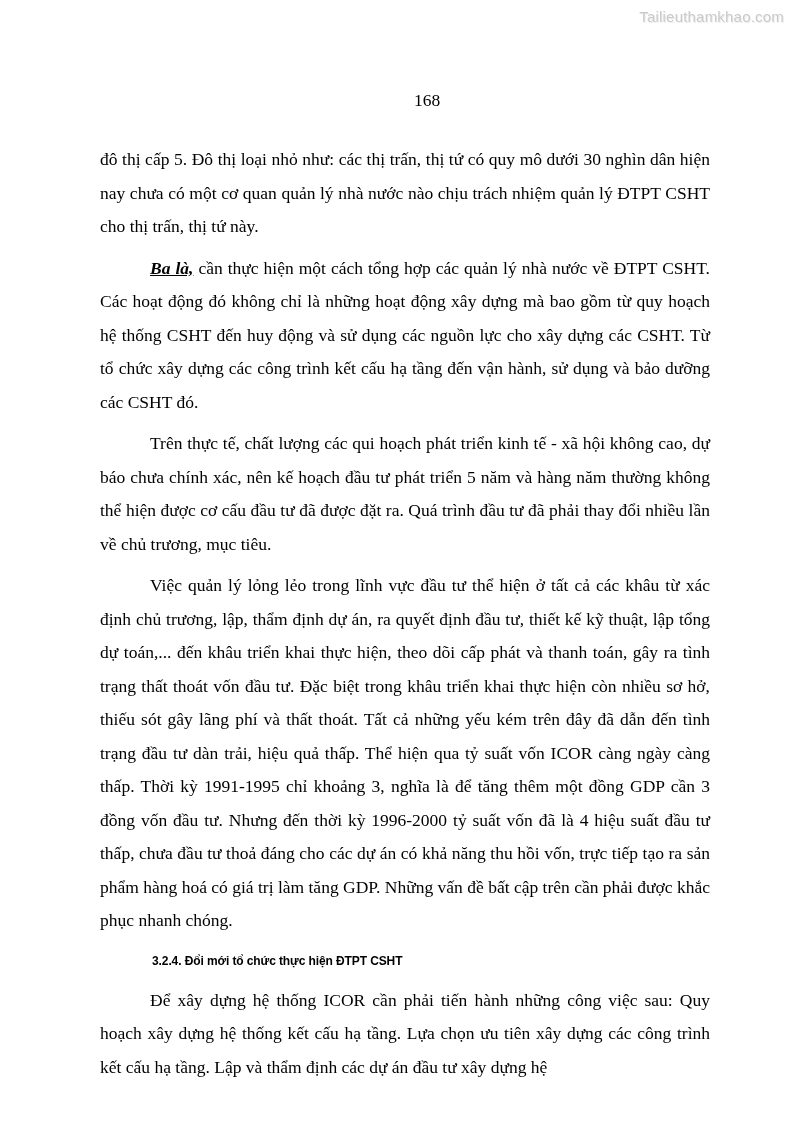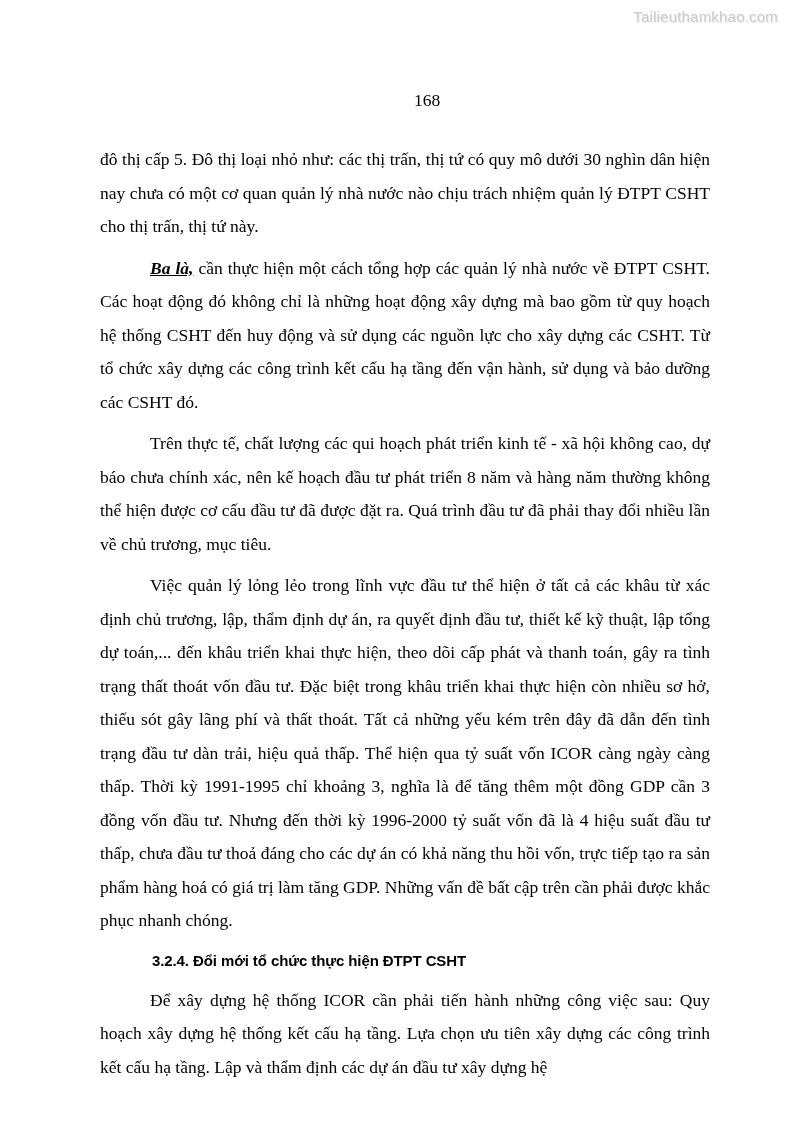--- a/index.html
+++ b/index.html
@@ -11,21 +11,21 @@
     width: 794px;
     height: 1123px;
     position: relative;
     font-family: "Liberation Serif", serif;
     color: #000000;
     overflow: hidden;
   }
   .watermark {
     position: absolute;
     top: 8px;
-    right: 16px;
+    right: 10px;
     font-family: "Liberation Sans", sans-serif;
     font-size: 15px;
     color: #cacaca;
     text-shadow: 1px 1px 0 #ececec;
     letter-spacing: 0.2px;
   }
   .page-number {
     position: absolute;
     top: 90px;
     left: 0;
@@ -52,40 +52,40 @@
     text-indent: 0;
   }
   .lead-bold-italic {
     font-weight: bold;
     font-style: italic;
     text-decoration: underline;
   }
   .section-heading {
     font-family: "Liberation Sans", sans-serif;
     font-weight: bold;
-    font-size: 15px;
+    font-size: 12px;
     line-height: 30px;
     margin: 4px 0 8px 52px;
     letter-spacing: -0.1px;
   }
 </style>
 </head>
 <body>
 
 <div class="watermark">Tailieuthamkhao.com</div>
 
 <div class="page-number">168</div>
 
 <div class="content">
 
   <p class="no-indent">đô thị cấp 5. Đô thị loại nhỏ như: các thị trấn, thị tứ có quy mô dưới 30 nghìn dân hiện nay chưa có một cơ quan quản lý nhà nước nào chịu trách nhiệm quản lý ĐTPT CSHT cho thị trấn, thị tứ này.</p>
 
   <p><span class="lead-bold-italic">Ba là,</span><span> cần thực hiện một cách tổng hợp các quản lý nhà nước về ĐTPT CSHT. Các hoạt động đó không chỉ là những hoạt động xây dựng mà bao gồm từ quy hoạch hệ thống CSHT đến huy động và sử dụng các nguồn lực cho xây dựng các CSHT. Từ tổ chức xây dựng các công trình kết cấu hạ tầng đến vận hành, sử dụng và bảo dưỡng các CSHT đó.</span></p>
 
-  <p>Trên thực tế, chất lượng các qui hoạch phát triển kinh tế - xã hội không cao, dự báo chưa chính xác, nên kế hoạch đầu tư phát triển 8 năm và hàng năm thường không thể hiện được cơ cấu đầu tư đã được đặt ra. Quá trình đầu tư đã phải thay đổi nhiều lần về chủ trương, mục tiêu.</p>
+  <p>Trên thực tế, chất lượng các qui hoạch phát triển kinh tế - xã hội không cao, dự báo chưa chính xác, nên kế hoạch đầu tư phát triển 5 năm và hàng năm thường không thể hiện được cơ cấu đầu tư đã được đặt ra. Quá trình đầu tư đã phải thay đổi nhiều lần về chủ trương, mục tiêu.</p>
 
   <p>Việc quản lý lỏng lẻo trong lĩnh vực đầu tư thể hiện ở tất cả các khâu từ xác định chủ trương, lập, thẩm định dự án, ra quyết định đầu tư, thiết kế kỹ thuật, lập tổng dự toán,... đến khâu triển khai thực hiện, theo dõi cấp phát và thanh toán, gây ra tình trạng thất thoát vốn đầu tư. Đặc biệt trong khâu triển khai thực hiện còn nhiều sơ hở, thiếu sót gây lãng phí và thất thoát. Tất cả những yếu kém trên đây đã dẫn đến tình trạng đầu tư dàn trải, hiệu quả thấp. Thể hiện qua tỷ suất vốn ICOR càng ngày càng thấp. Thời kỳ 1991-1995 chỉ khoảng 3, nghĩa là để tăng thêm một đồng GDP cần 3 đồng vốn đầu tư. Nhưng đến thời kỳ 1996-2000 tỷ suất vốn đã là 4 hiệu suất đầu tư thấp, chưa đầu tư thoả đáng cho các dự án có khả năng thu hồi vốn, trực tiếp tạo ra sản phẩm hàng hoá có giá trị làm tăng GDP. Những vấn đề bất cập trên cần phải được khắc phục nhanh chóng.</p>
 
   <div class="section-heading">3.2.4. Đổi mới tổ chức thực hiện ĐTPT CSHT</div>
 
   <p>Để xây dựng hệ thống ICOR cần phải tiến hành những công việc sau: Quy hoạch xây dựng hệ thống kết cấu hạ tầng. Lựa chọn ưu tiên xây dựng các công trình kết cấu hạ tầng. Lập và thẩm định các dự án đầu tư xây dựng hệ</p>
 
 </div>
 
 </body></html>

